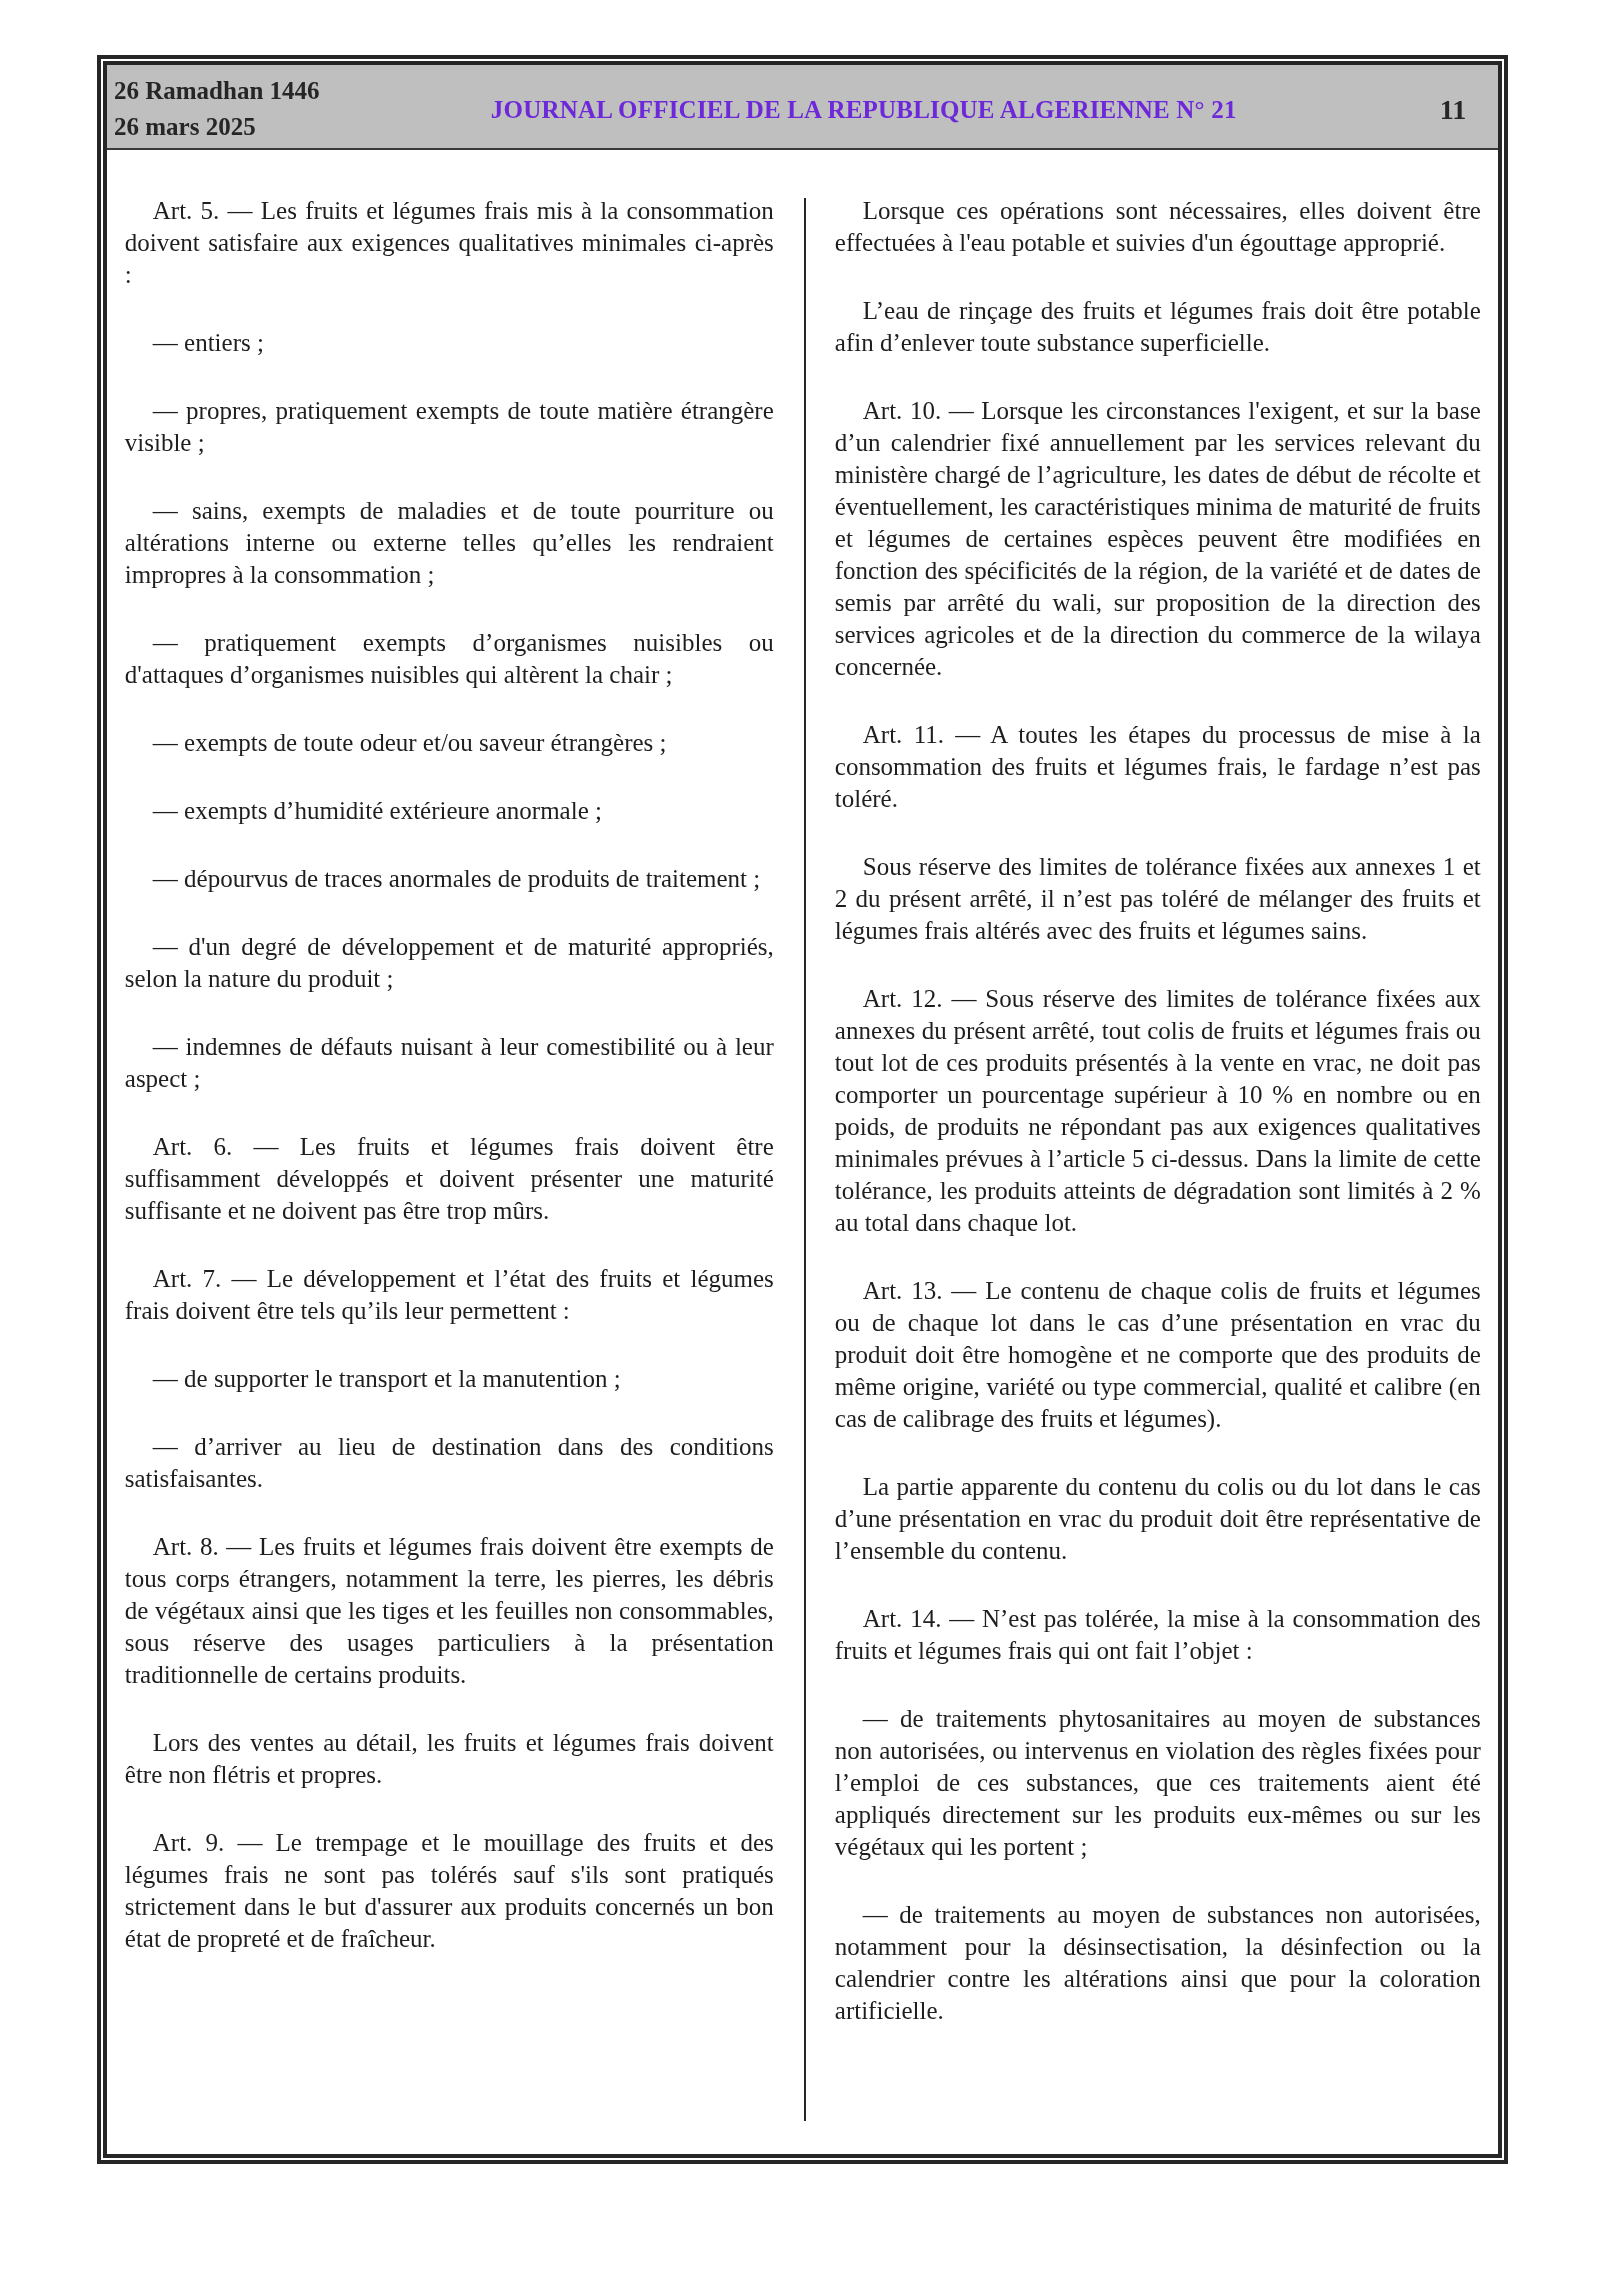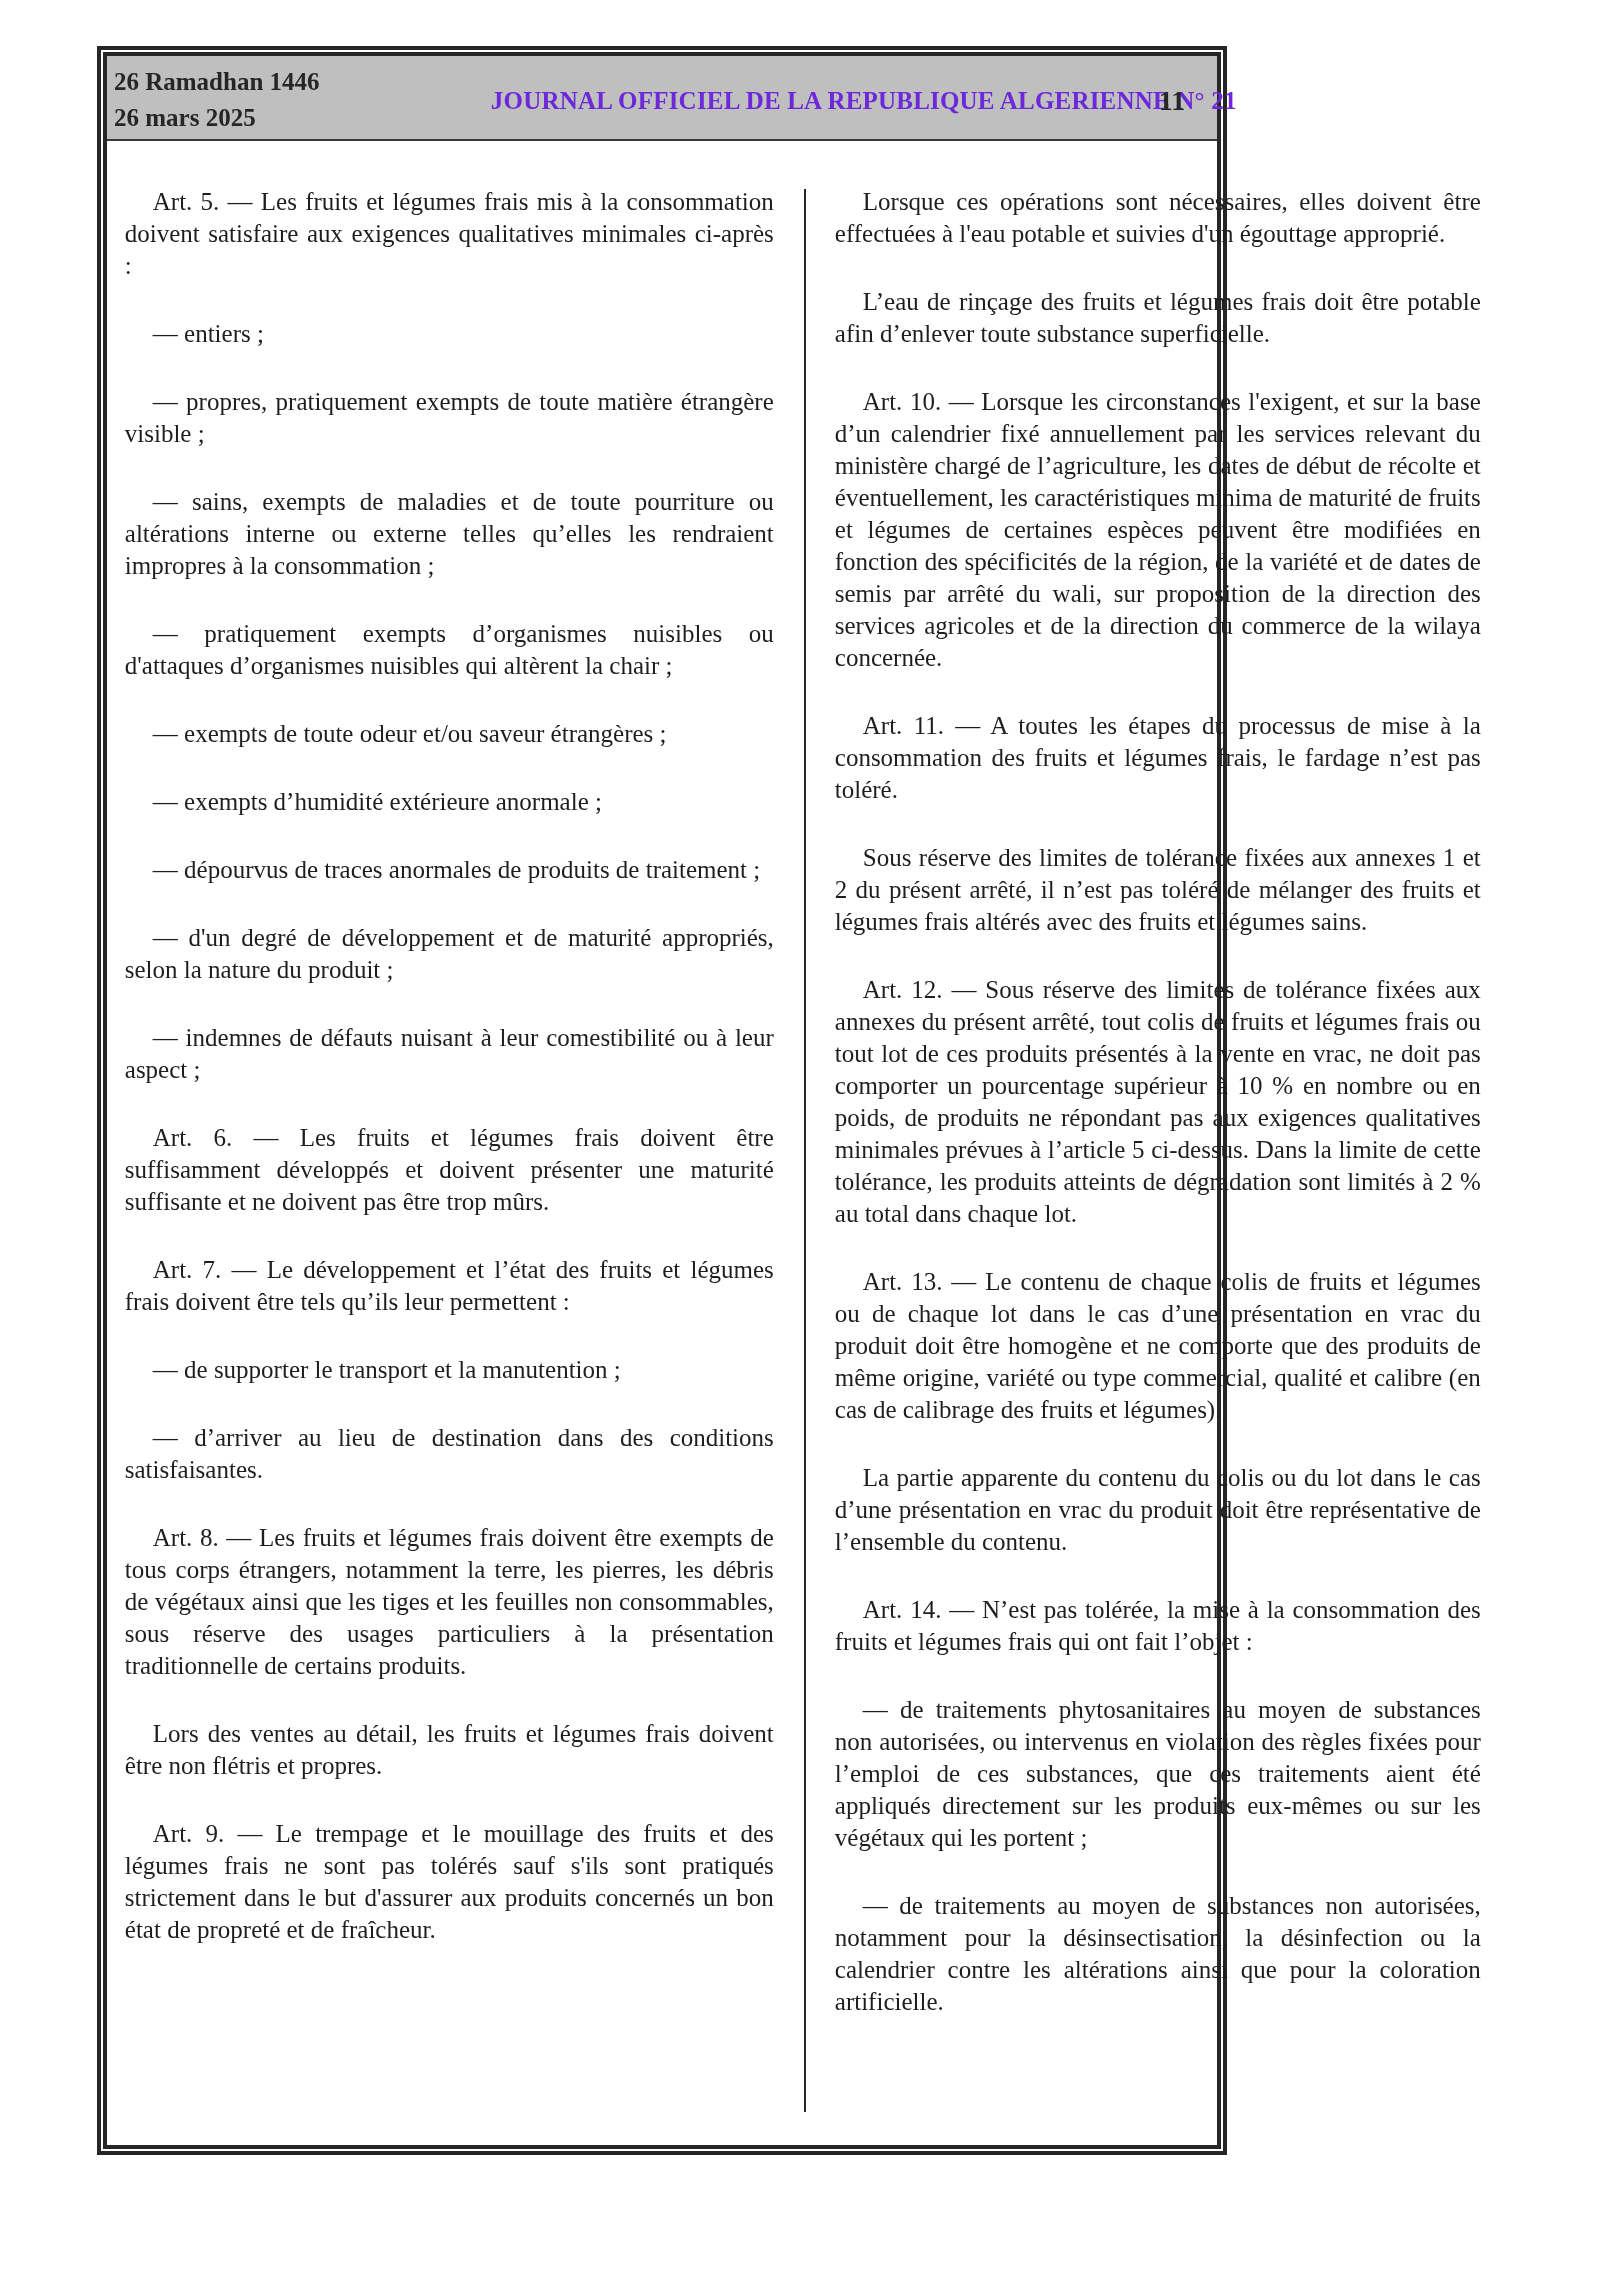--- a/index.html
+++ b/index.html
@@ -1,18 +1,18 @@
 <!DOCTYPE html>
 <html style="font-size:14.5px"><head>
 <meta charset="utf-8">
 <style>
   html, body { margin: 0; padding: 0; background: #ffffff; }
   body { width: 1615px; height: 2285px; position: relative; overflow: hidden;
          font-family: "Liberation Serif", "DejaVu Serif", serif; color: #1e1e1e; }
-  .outer { position: absolute; left: 97px; top: 46px; width: 1130px; height: 2109px;
+  .outer { position: absolute; left: 97px; top: 55px; width: 1411px; height: 2109px;
            border: 4.5px solid #262626; box-sizing: border-box; }
   .inner { position: absolute; left: 1.8px; top: 1.8px; right: 1.8px; bottom: 1.8px;
            border: 4.5px solid #262626; box-sizing: border-box; }
   .header { position: absolute; left: 0; top: 0; right: 0; height: 85px;
             background: #bfbfbf; border-bottom: 2.7px solid #3a3a3a; box-sizing: border-box; }
   .hdr-date { position: absolute; left: 7.2px; font-weight: bold; font-size: 25px; line-height: 36px; color: #262626; white-space: nowrap; }
   .hdr-date.l1 { top: 8.1px; }
   .hdr-date.l2 { top: 44px; }
   .hdr-title { position: absolute; left: 384px; top: 27px; font-weight: bold; font-size: 25px; line-height: 36px; color: #6d28d9; white-space: nowrap; letter-spacing: 0.2px; }
   .hdr-page { position: absolute; right: 32px; top: 27px; font-weight: bold; font-size: 28px; line-height: 36px; color: #262626; }

